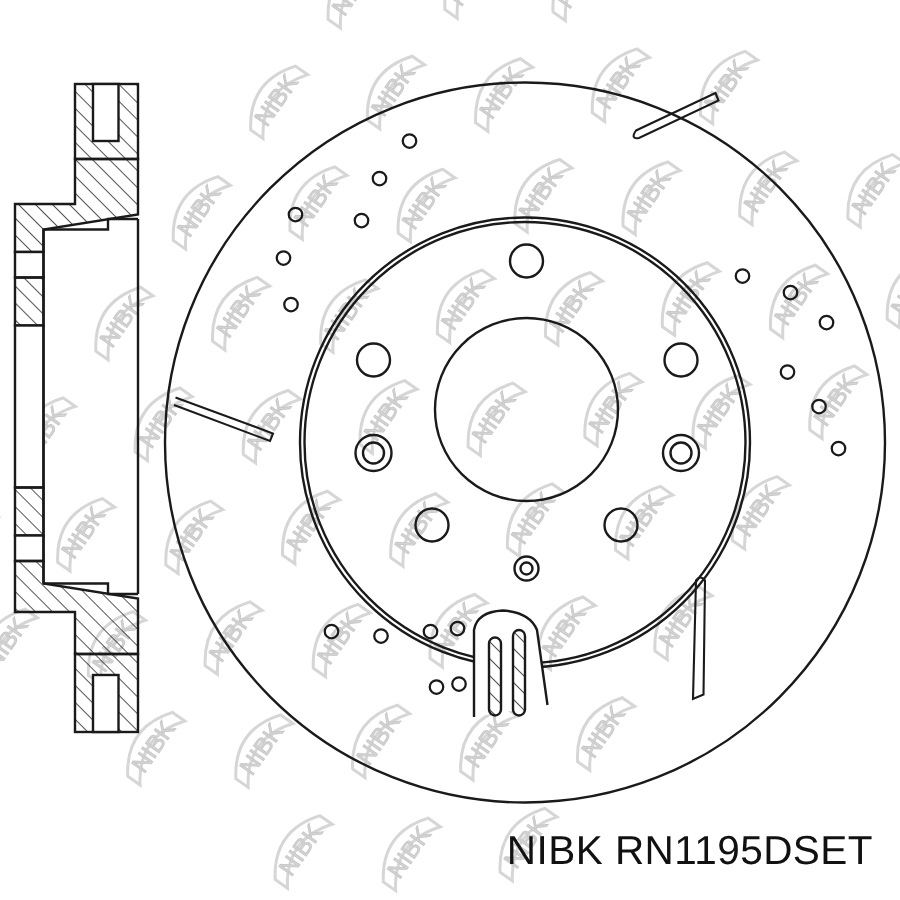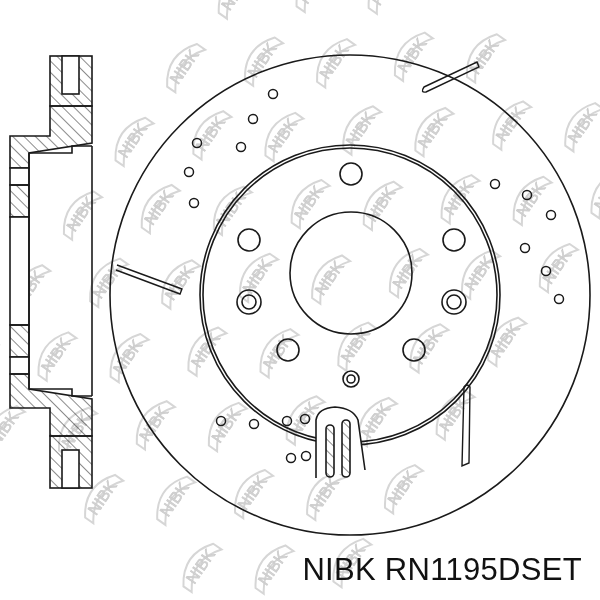--- a/index.html
+++ b/index.html
@@ -1,18 +1,18 @@
 <!DOCTYPE html>
 <html><head>
 <meta charset="utf-8">
 <style>
   html, body { margin:0; padding:0; background:#ffffff; }
   body { width:600px; height:600px; position:relative; overflow:hidden; font-family:"Liberation Sans", sans-serif; }
   #drawing { position:absolute; left:0; top:0; width:600px; height:600px; }
-  .caption { position:absolute; right:18px; top:552px; font-size:31px; color:#111111; letter-spacing:0.3px; white-space:nowrap; }
+  .caption { position:absolute; right:18px; top:552px; font-size:27px; color:#111111; letter-spacing:0.3px; white-space:nowrap; }
 </style>
 </head>
 <body>
 
 <svg id="drawing" viewBox="0 0 600 600" xmlns="http://www.w3.org/2000/svg">
   <defs>
     <pattern id="hatch" patternUnits="userSpaceOnUse" width="8" height="8" patternTransform="rotate(-45)">
       <line x1="0" y1="0" x2="0" y2="8" stroke="#1a1a1a" stroke-width="1"></line>
     </pattern>
     <g id="wmark">

